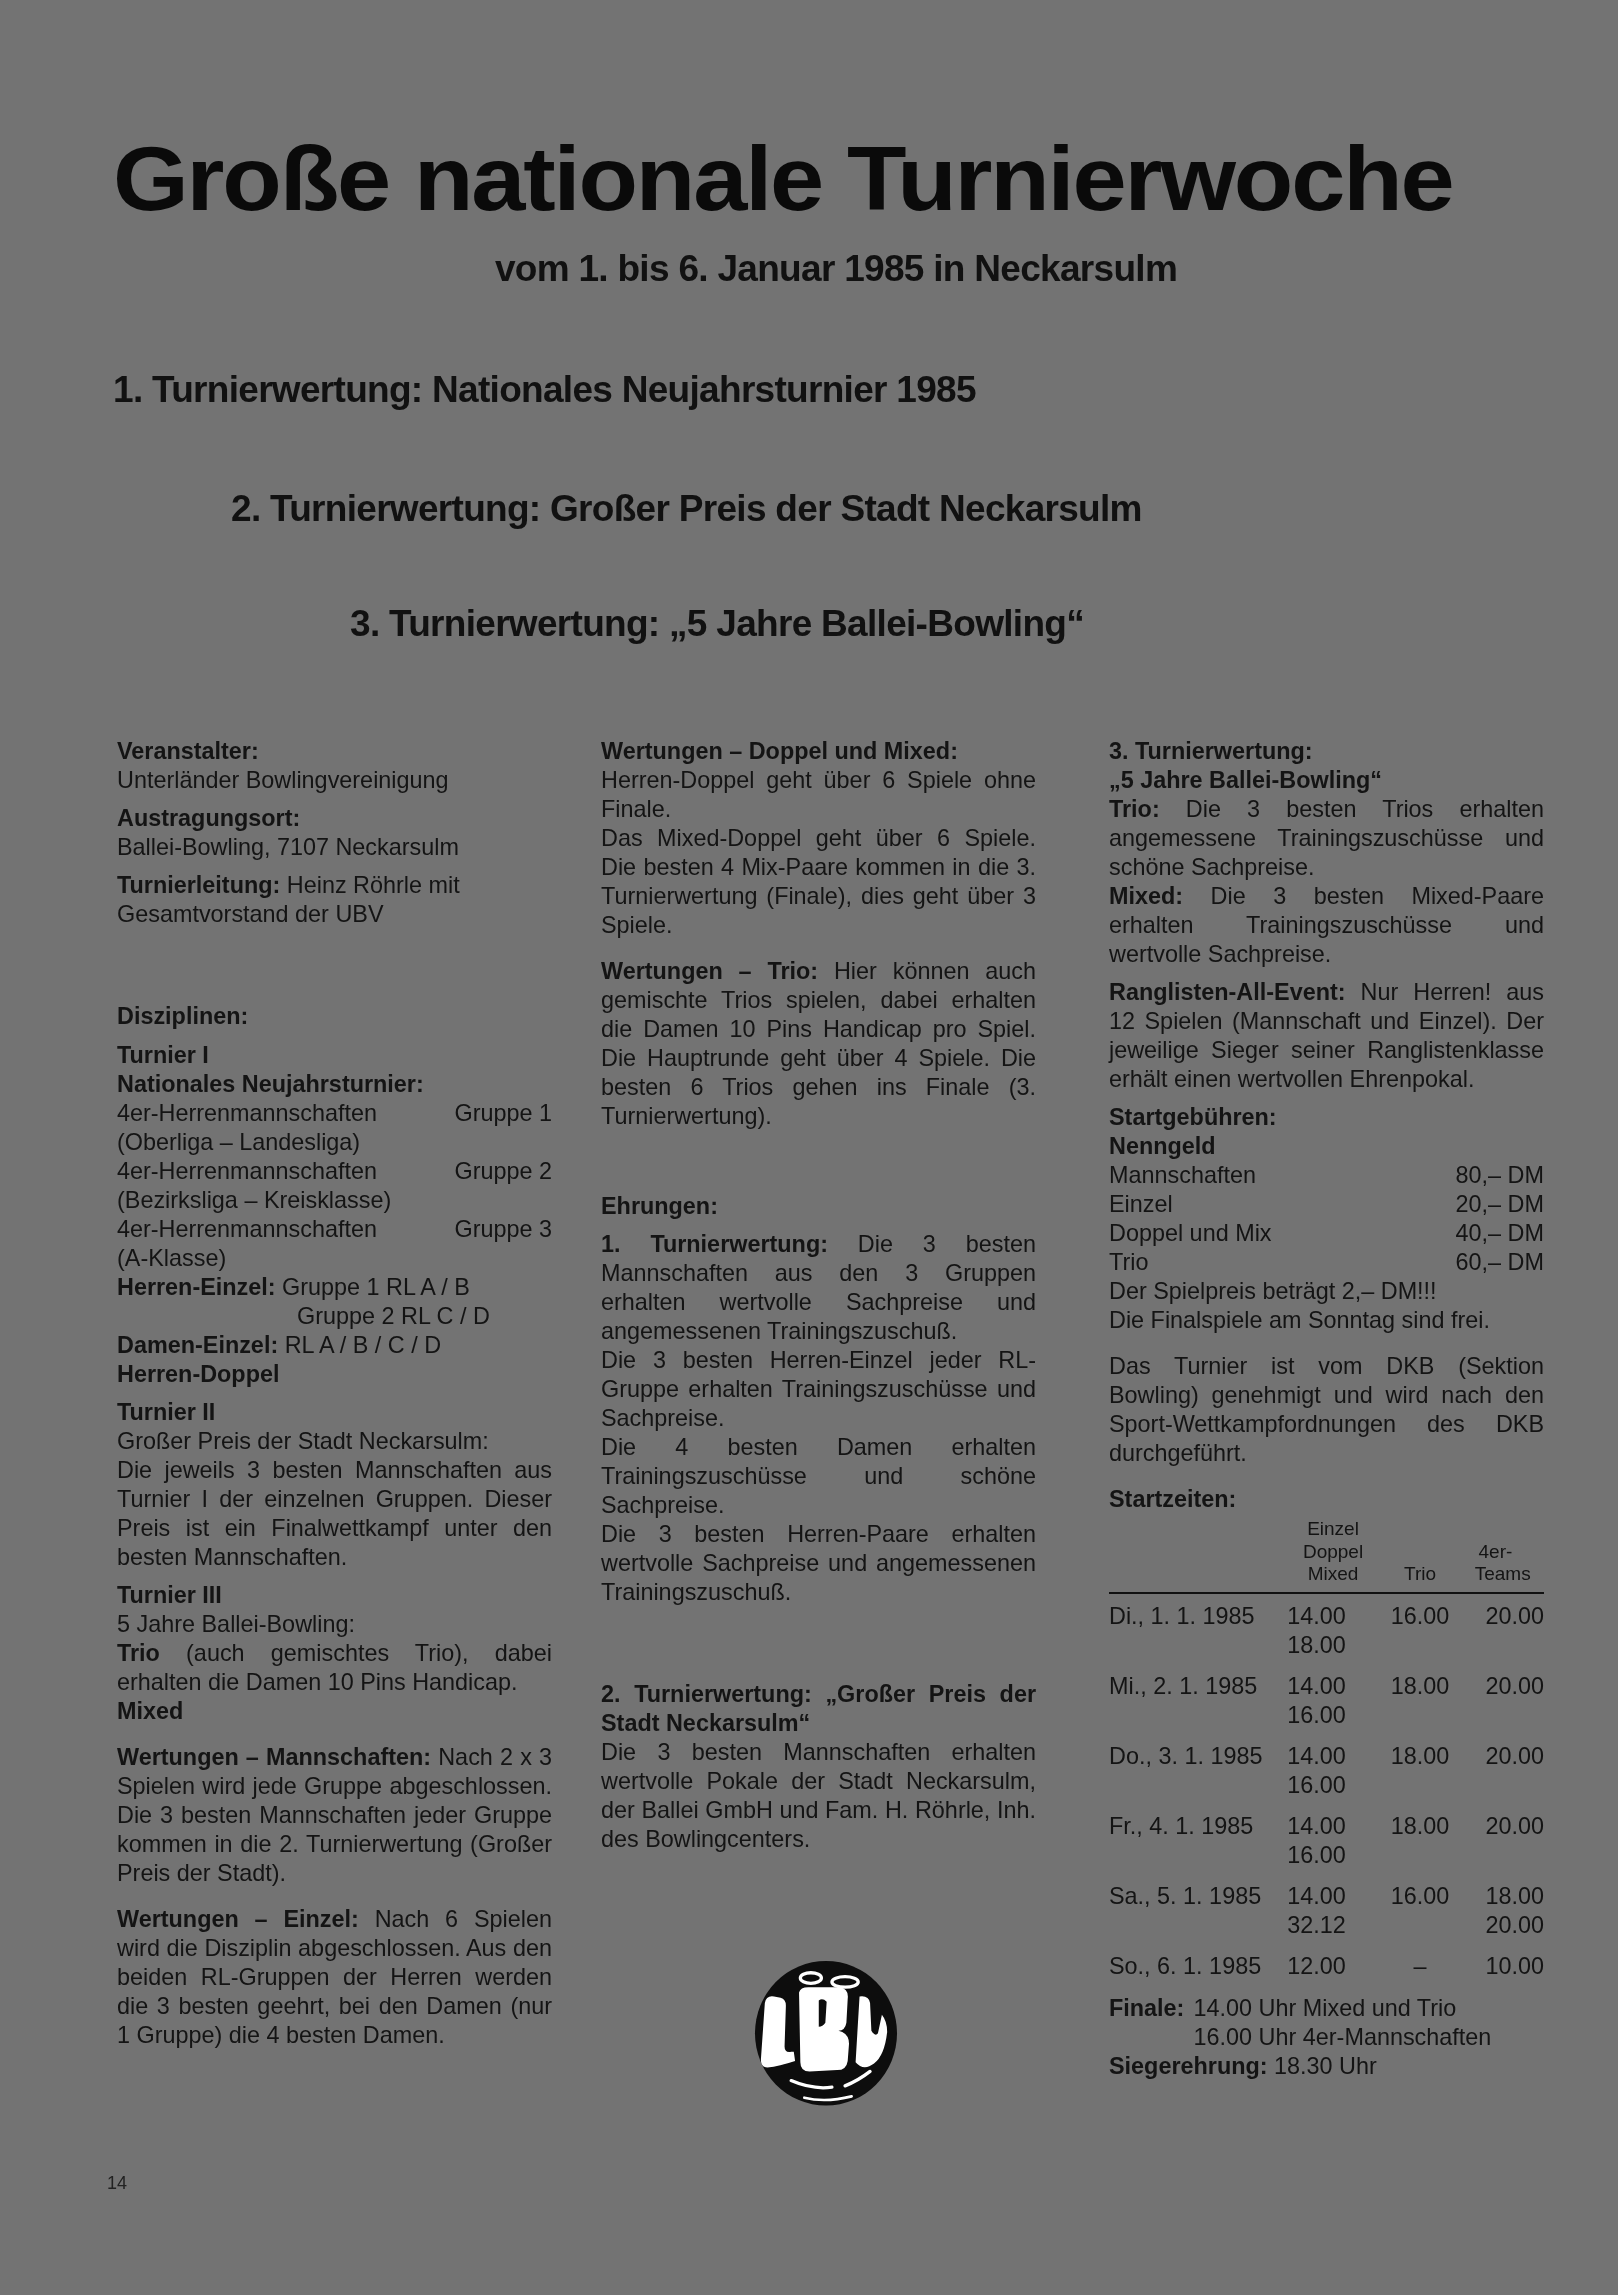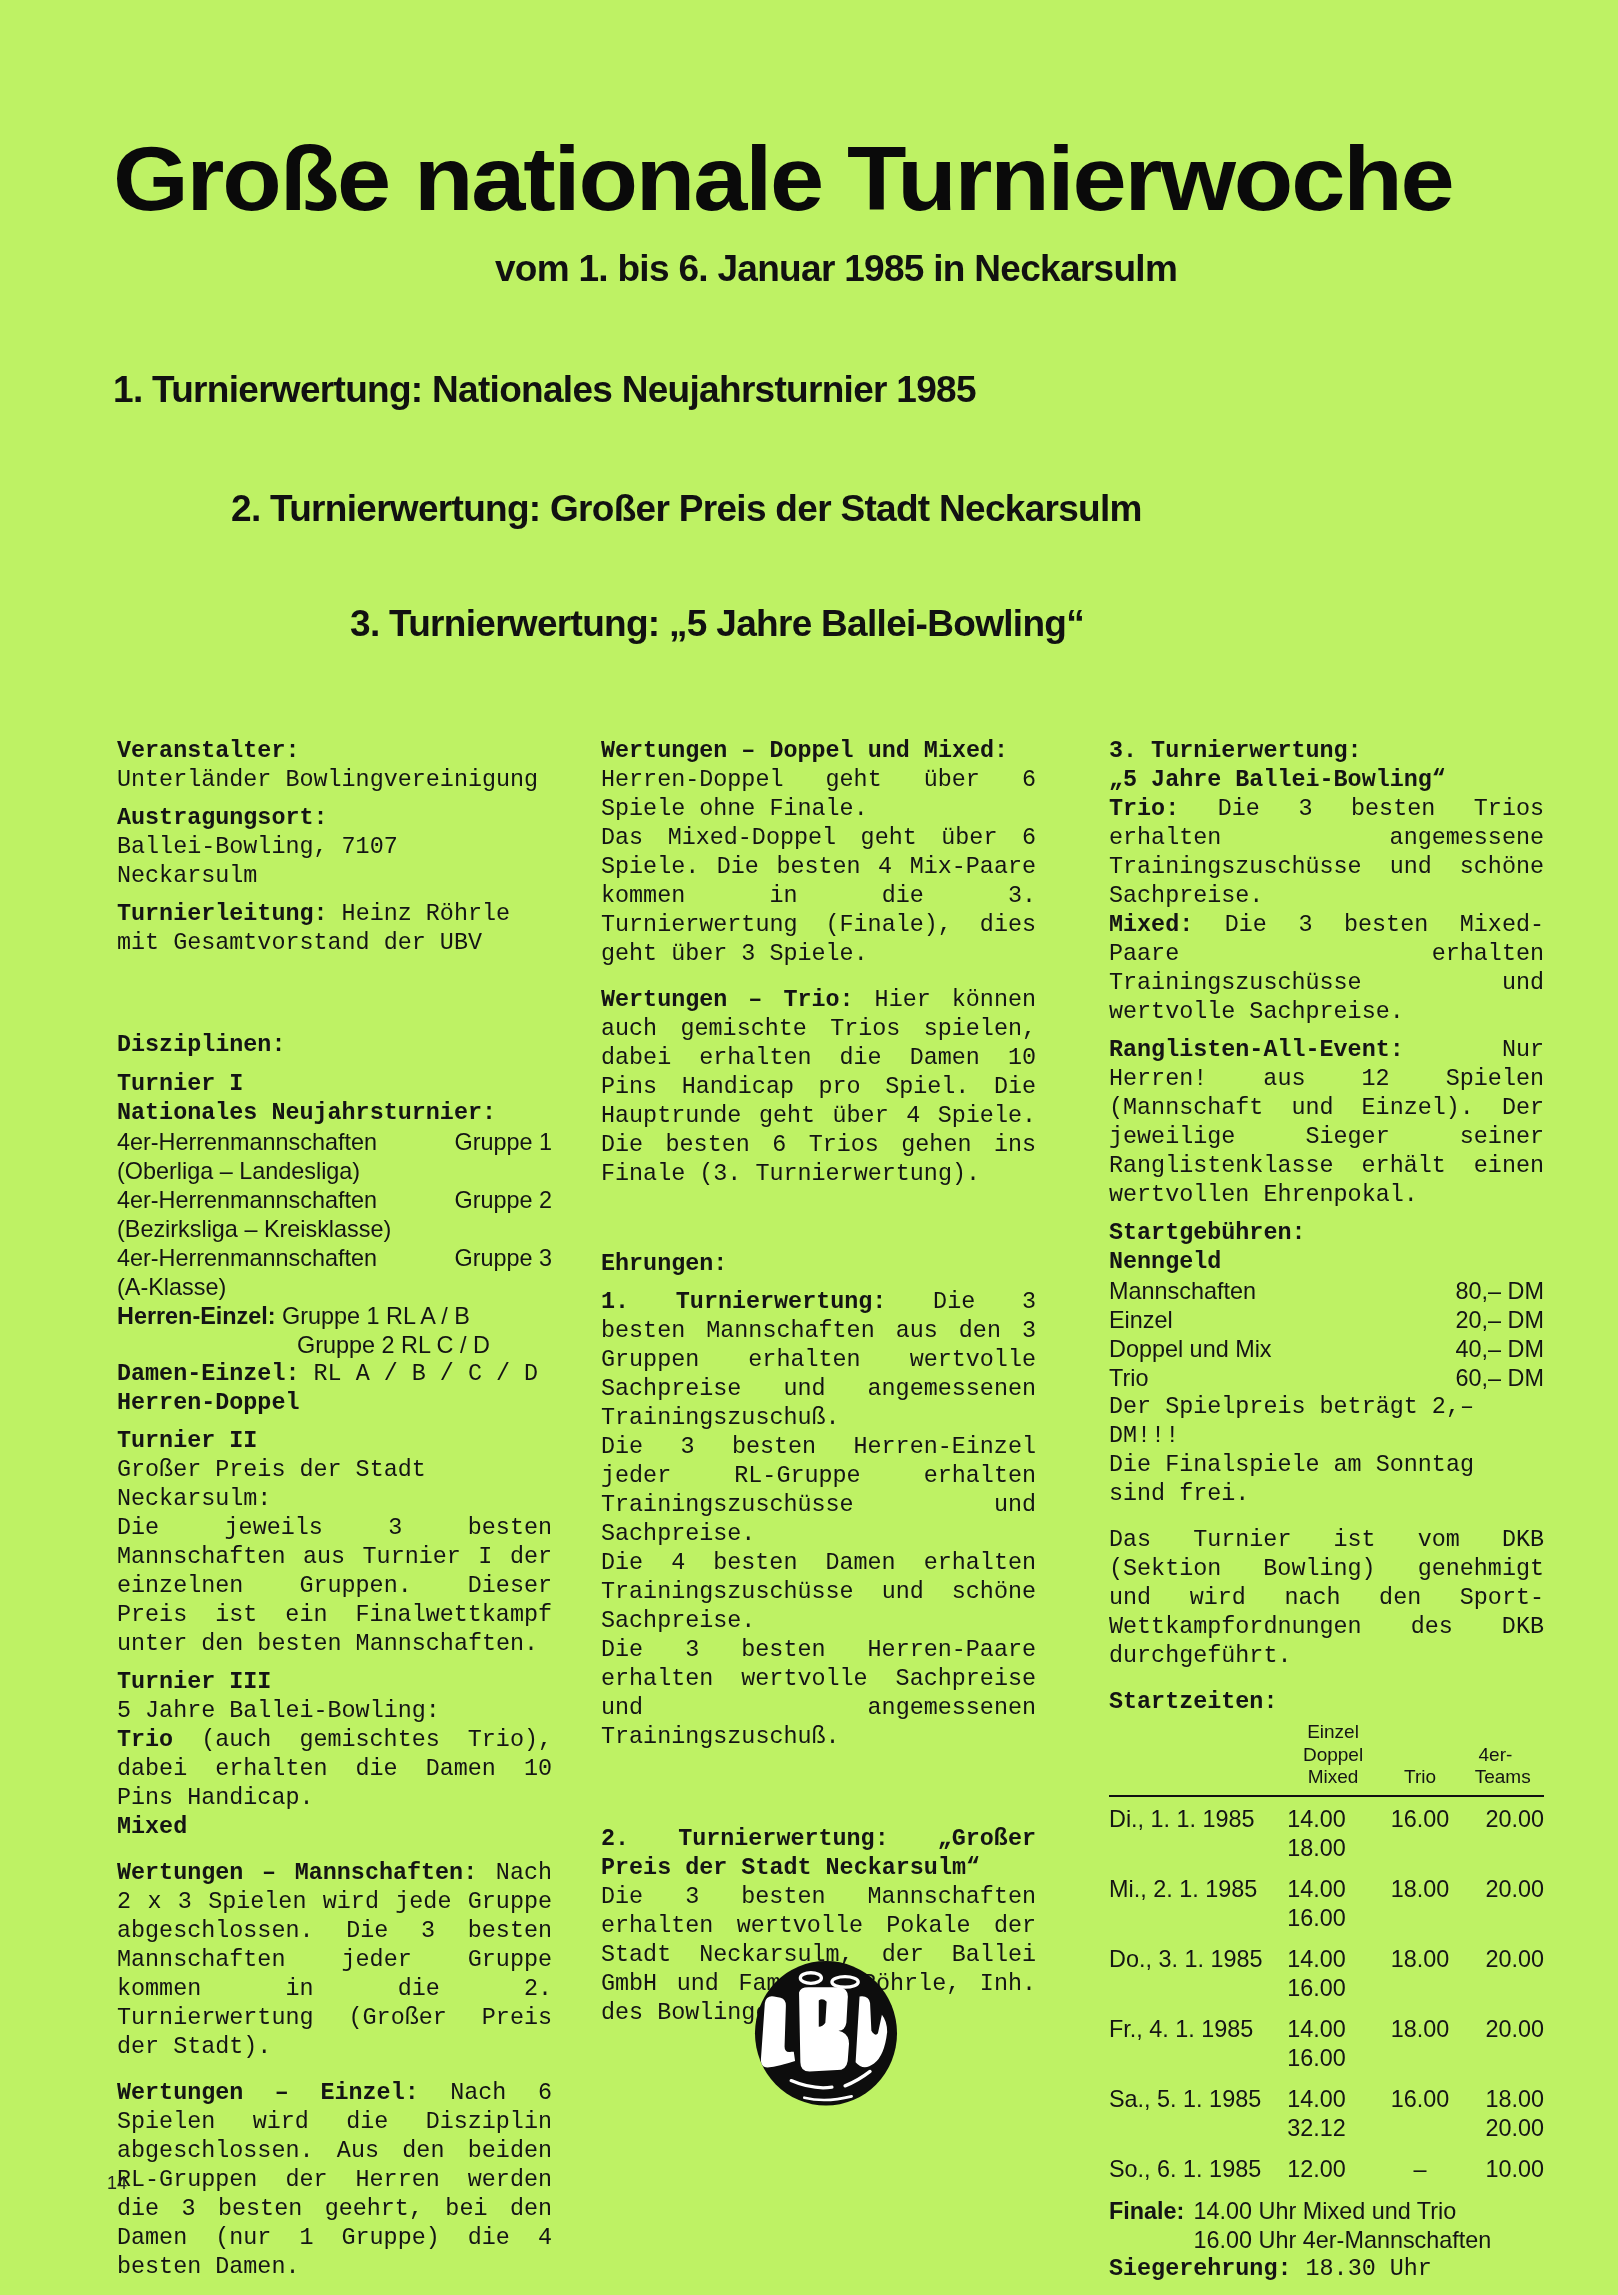--- a/index.html
+++ b/index.html
@@ -1,21 +1,21 @@
 <!DOCTYPE html>
 <html style="font-size:10.6px"><head>
   <meta charset="utf-8">
   <style>
     html, body { margin: 0; padding: 0; background: #ffffff; }
     body {
       width: 1619px; height: 2295px; position: relative; overflow: hidden;
       color: #111111;
       font-family: "Liberation Sans", "DejaVu Sans", sans-serif;
     }
-    .page { position: absolute; left: 0; top: 0; width: 1619px; height: 2295px; background: #bef264; }
+    .page { position: absolute; left: 0; top: 0; width: 1619px; height: 2295px; background: #737373; }
 
     .title {
       position: absolute; left: 113px; top: 129px; width: 1411px;
       font-family: "Liberation Sans", sans-serif; font-weight: 700;
       font-size: 91px; line-height: 99px; letter-spacing: -2px;
       transform: scaleX(1.07); transform-origin: left top;
       white-space: nowrap; color: #0a0a0a;
     }
     .subtitle {
       position: absolute; font-weight: 700; white-space: nowrap; color: #111;
@@ -29,21 +29,21 @@
     .col {
       position: absolute; top: 737px; width: 435px;
       font-size: 23.4px; line-height: 29px; color: #141414;
     }
     .col-left  { left: 117px; }
     .col-mid   { left: 601px; }
     .col-right { left: 1085px; margin-left: 24px; }
 
     .b { font-weight: 700; }
     .just { text-align: justify; }
-    .blk { margin: 0; font-family: Liberation Mono, monospace; }
+    .blk { margin: 0; }
     .gap-s { margin-top: 9.2px; }
     .gap-m { margin-top: 17px; }
     .gap-l { margin-top: 61px; }
     .gap-xl { margin-top: 73px; }
 
     .row-split { display: flex; justify-content: space-between; }
     .indent-grp { padding-left: 180px; }
 
     .fee-row { display: flex; justify-content: space-between; }
 

